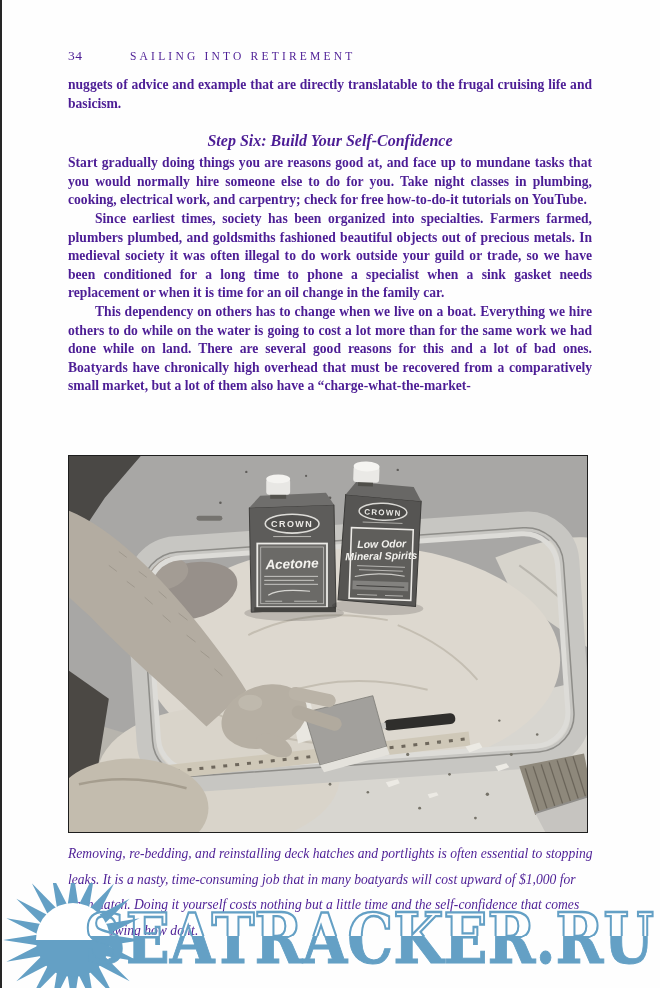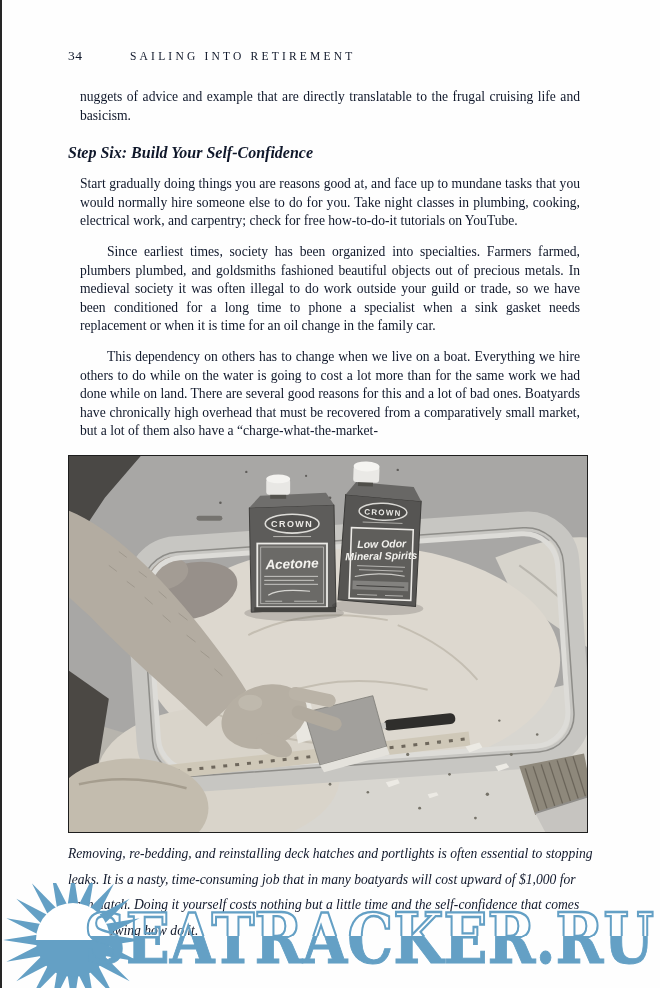--- a/index.html
+++ b/index.html
@@ -1,40 +1,40 @@
 <!DOCTYPE html>
 <html><head>
 <meta charset="utf-8">
 <style>
   html,body { margin:0; padding:0; }
   body { background:#ffffff; }
   .page {
     position:relative; width:660px; height:988px; background:#fefefe;
-    font-family:"Liberation Serif", serif; color:#0f172a; overflow:hidden;
+    font-family:"Liberation Serif", serif; color:#4c1d95; overflow:hidden;
   }
   .scan-edge { position:absolute; left:0; top:0; width:2px; height:988px; background:#262626; }
 
   .running-head {
     position:absolute; top:48px; left:68px; width:524px;
     font-size:13px; letter-spacing:0.5px;
   }
   .running-head .folio { display:inline-block; width:62px; font-size:13.5px; }
   .running-head .title {
     font-size:11.5px; letter-spacing:3.2px; text-transform:uppercase;
   }
 
   .body-text {
     position:absolute; top:76px; left:68px; width:524px; height:372px;
     font-size:13.6px; line-height:18.6px; text-align:justify; overflow:hidden;
   }
-  .body-text p { margin:12px; }
+  .body-text p { margin:0;font-weight:bold; }
   .body-text p.indent { text-indent:27px; }
   .section-heading {
     margin:17px 0 3px 0; font-style:italic; font-weight:600;
-    font-size:16px; line-height:21px; text-align:left;
+    font-size:16px; line-height:21px; text-align:center;
   }
 
   .photo-frame {
     position:absolute; top:455px; left:68px; width:520px; height:378px;
     border:1px solid #1e1e1e; box-sizing:border-box; background:#a8a7a5;
   }
   .photo-frame svg { display:block; width:100%; height:100%; }
 
   .caption {
     position:absolute; top:841px; left:68px; width:528px;

